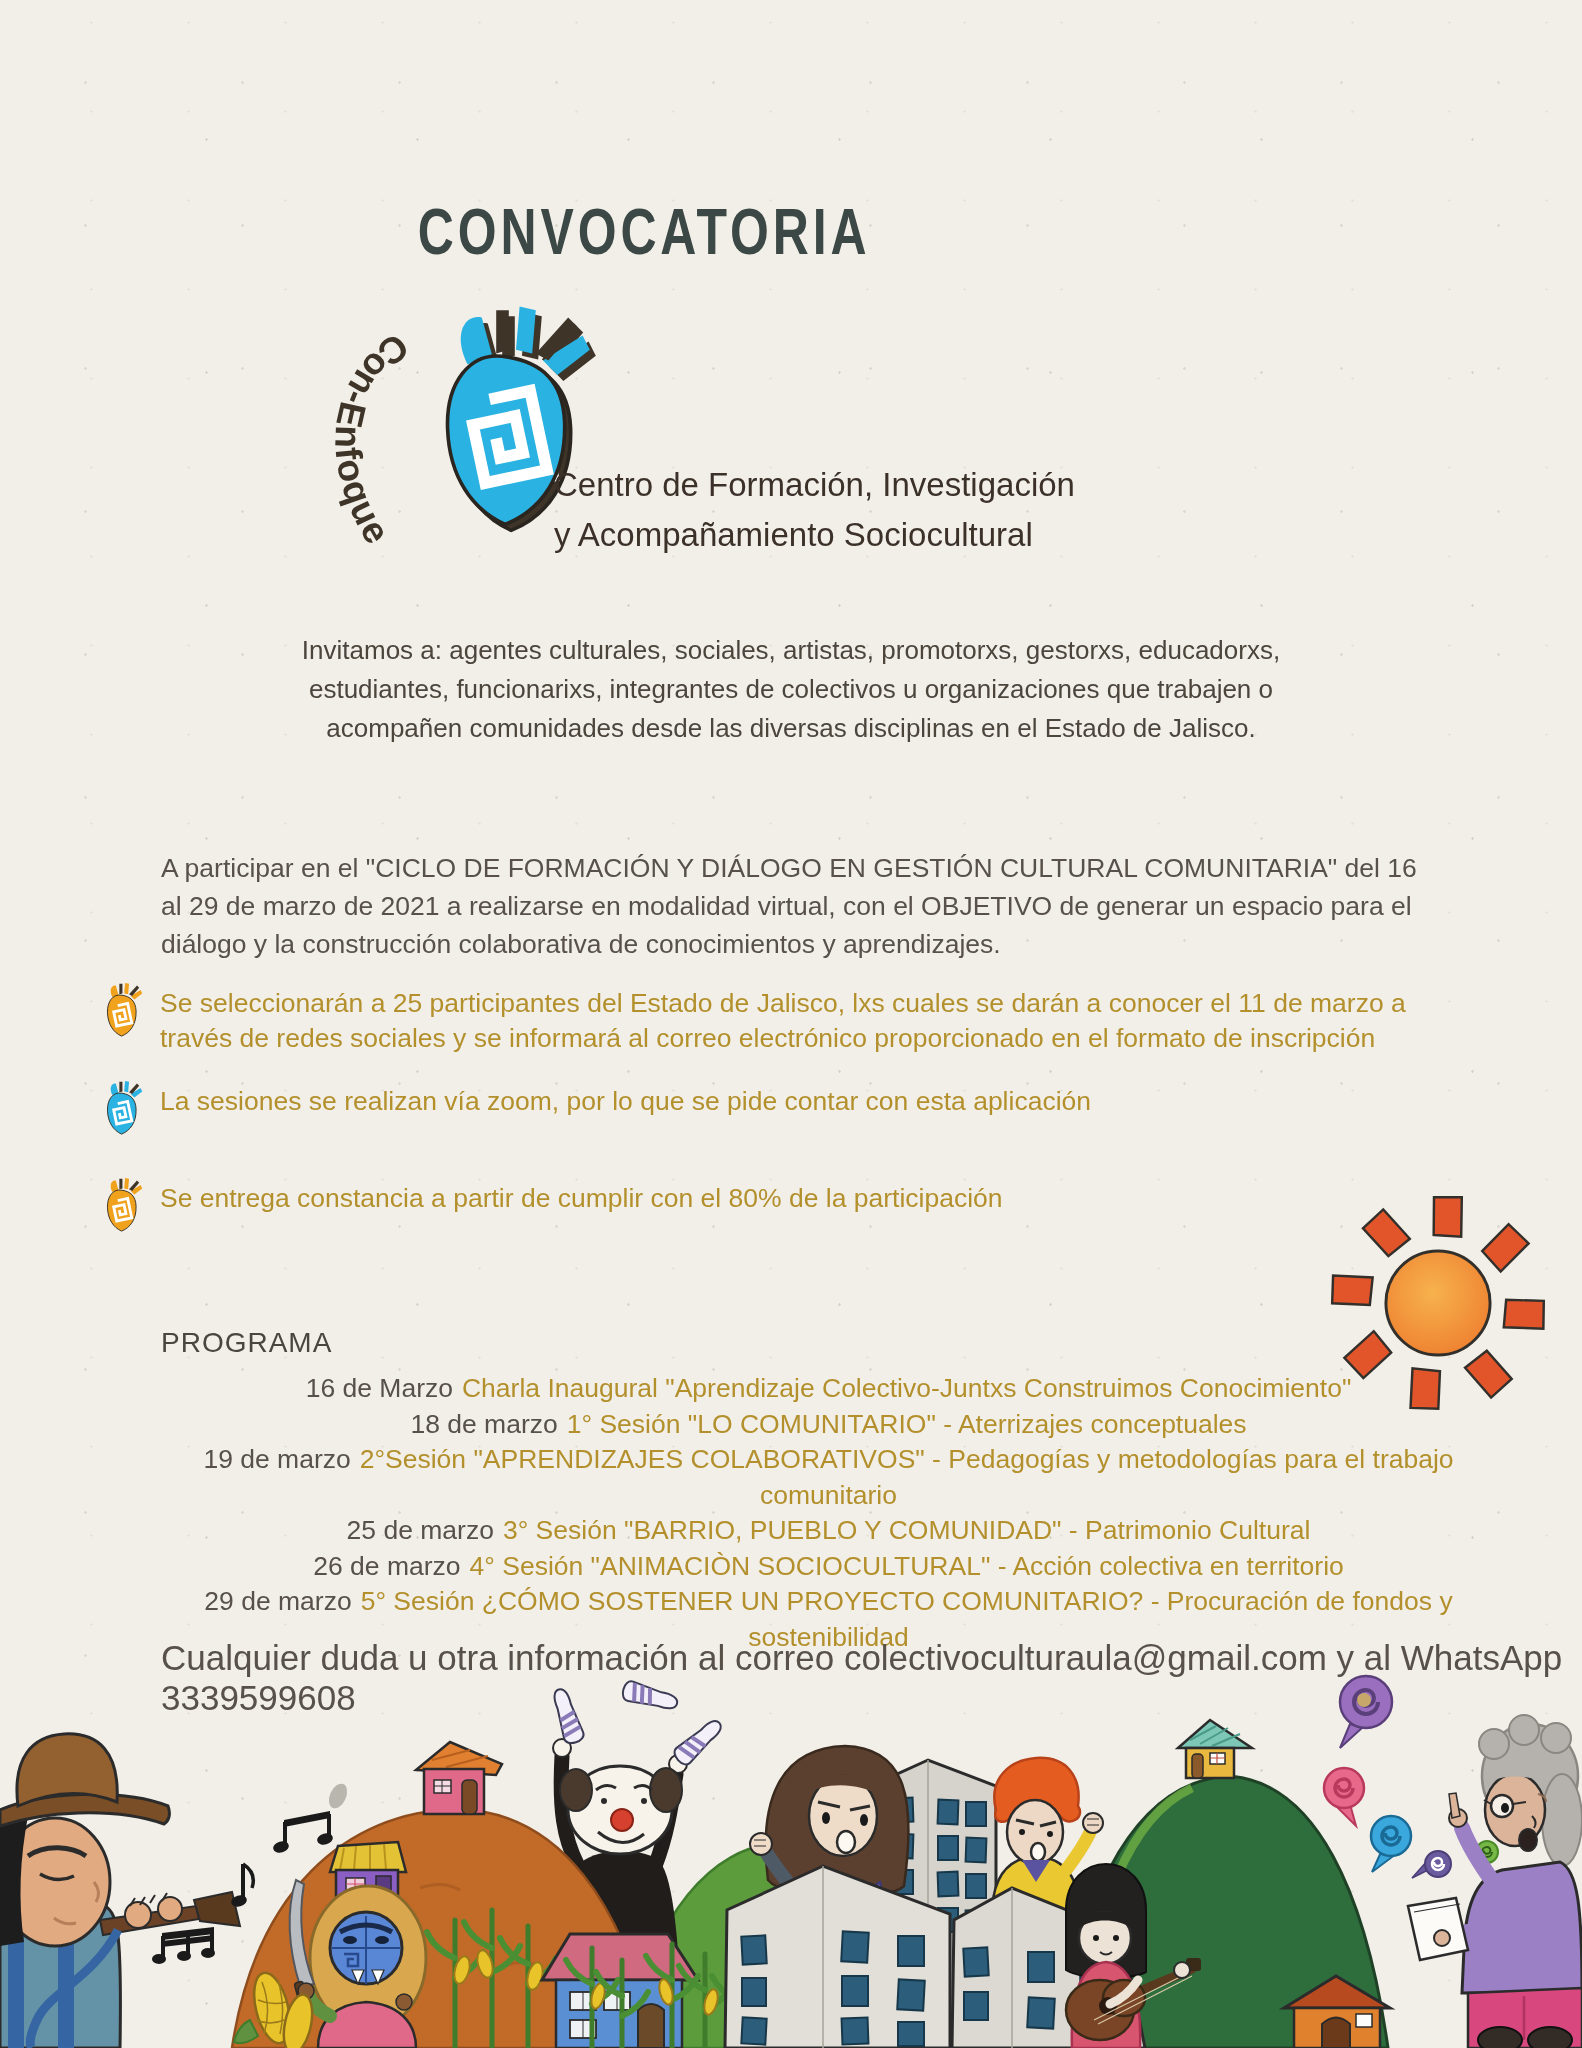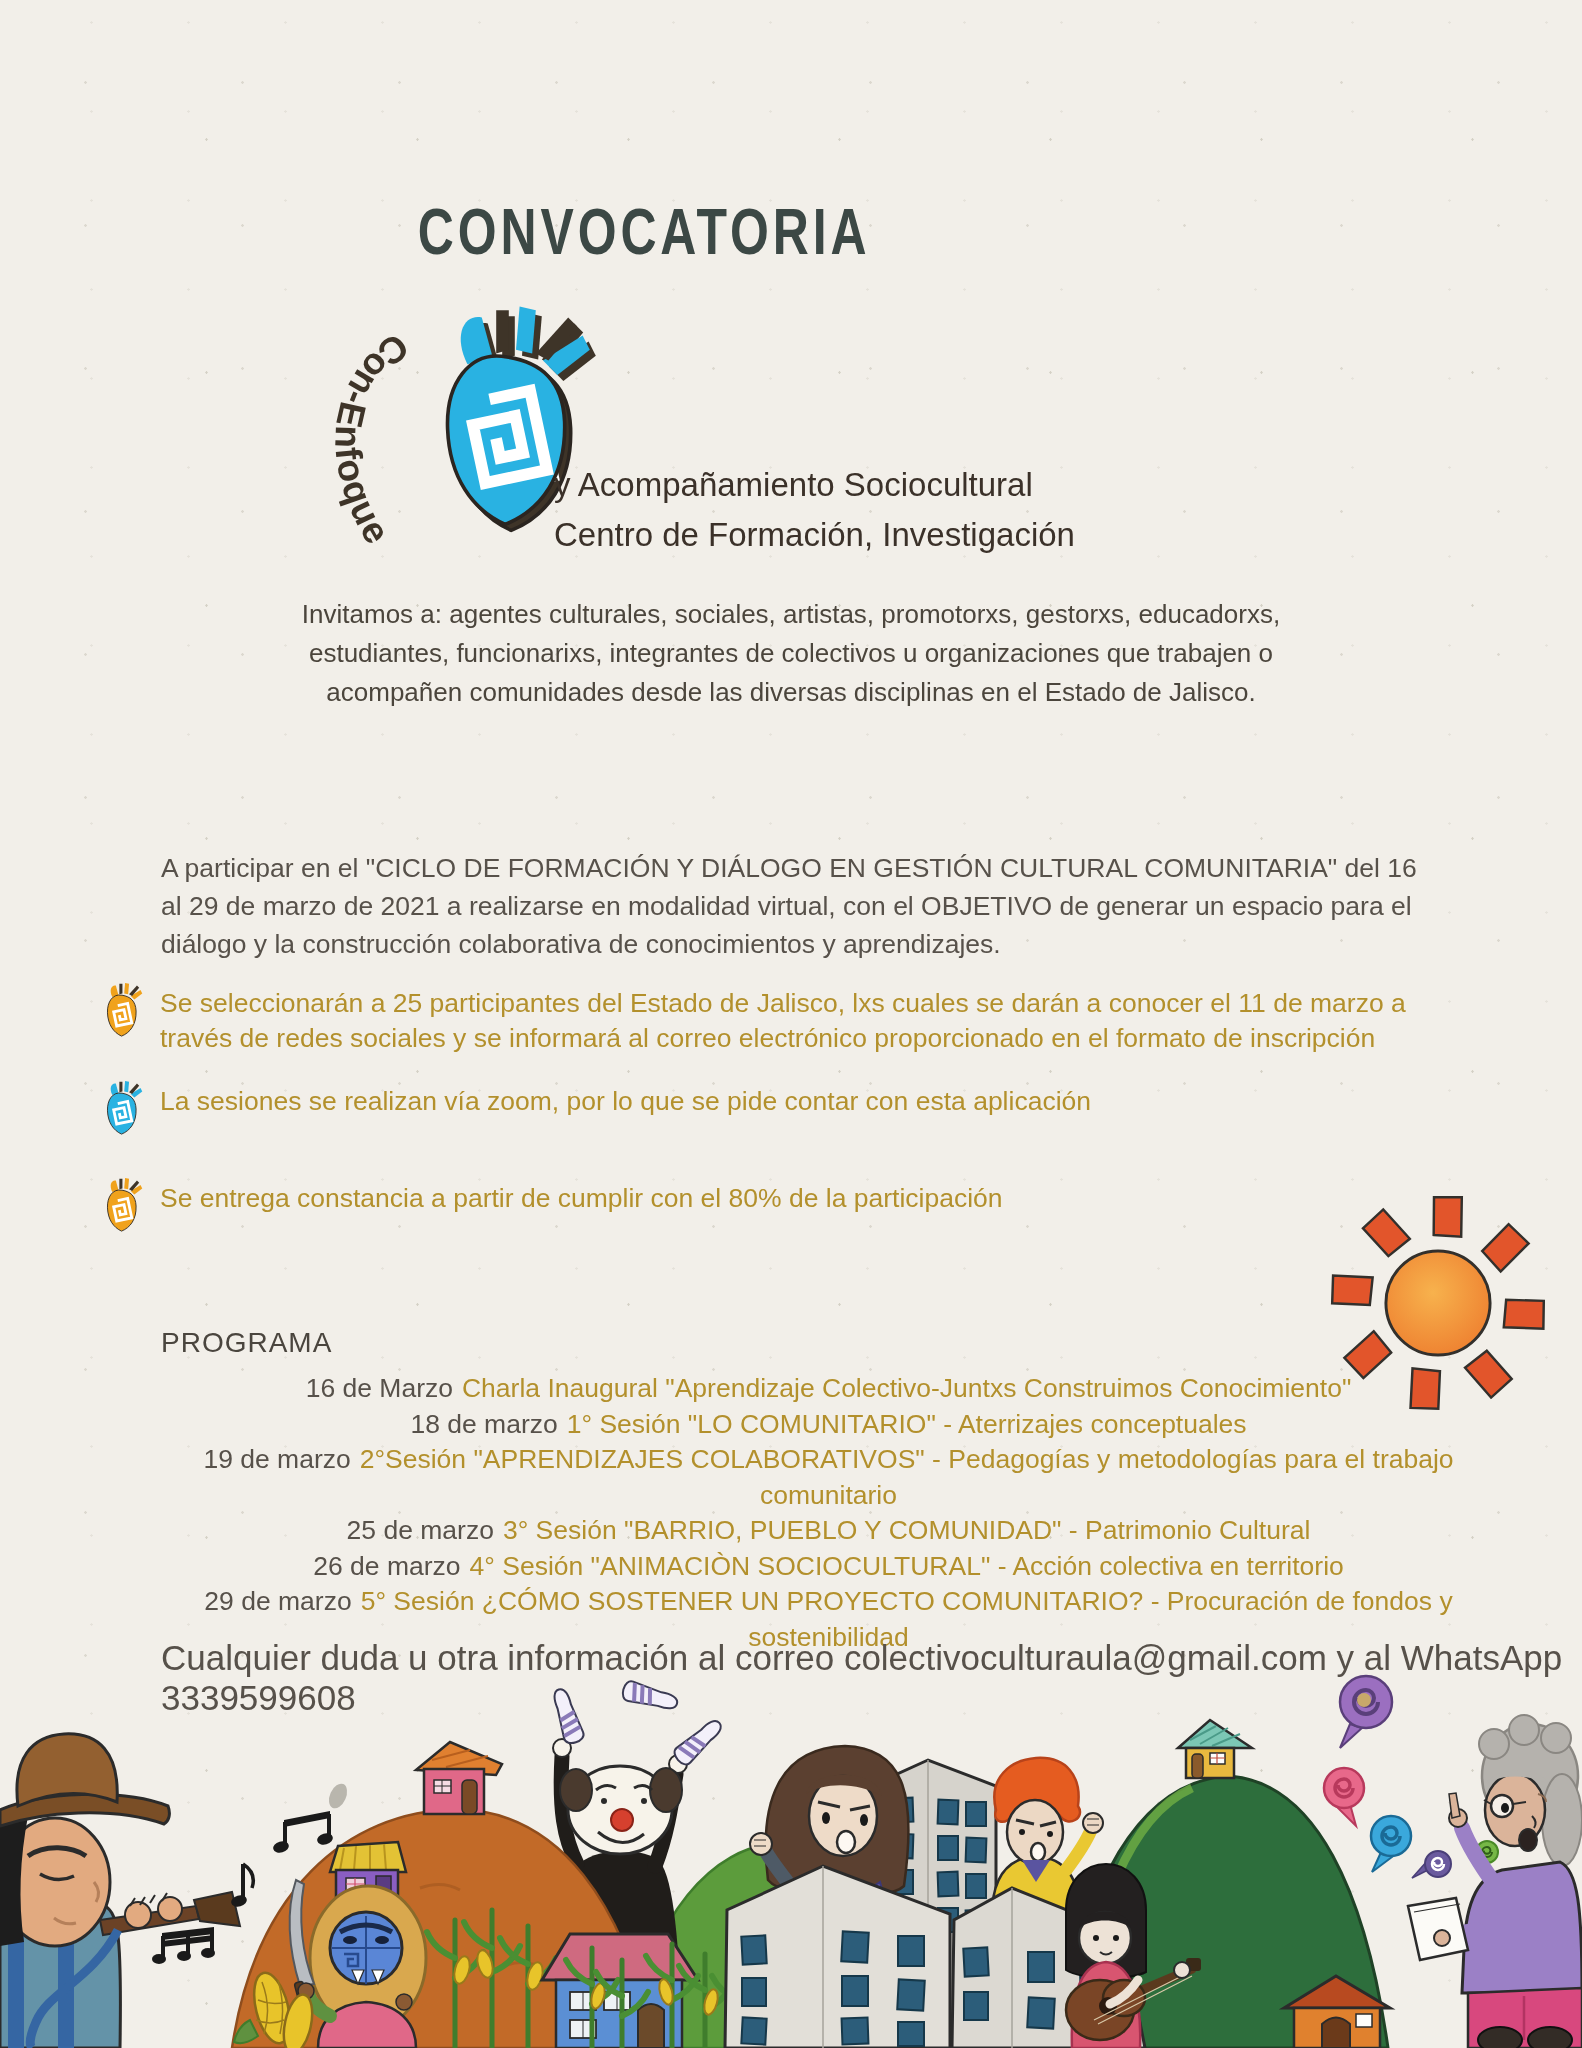--- a/index.html
+++ b/index.html
@@ -12,21 +12,21 @@
       radial-gradient(#d5d1c6 0.9px, transparent 1.4px);
     background-size:157px 143px, 97px 89px, 211px 233px;
     background-position:7px 11px, 43px 67px, 101px 23px;
     font-family:"Liberation Sans", sans-serif;
   }
   .title{position:absolute;top:200px;left:0;width:1288px;text-align:center;
     font-size:64px;font-weight:bold;color:#3c4845;line-height:1;}
   .title span{display:inline-block;transform:scaleX(.78);transform-origin:center;letter-spacing:5px;}
   .logo-svg{position:absolute;left:300px;top:288px;width:340px;height:300px;}
   .org{position:absolute;left:554px;top:460px;font-size:33px;line-height:50px;color:#3b3129;}
-  .intro{position:absolute;left:261px;top:595px;width:1060px;text-align:center;
+  .intro{position:absolute;left:261px;top:631px;width:1060px;text-align:center;
     font-size:26px;line-height:39px;color:#4b453c;}
   .body-par{position:absolute;left:161px;top:849px;width:1280px;
     font-size:26.5px;line-height:38px;color:#57514a;}
   .bullets{position:absolute;inset:0;}
   .bullet{position:absolute;left:100px;width:1330px;display:flex;gap:16px;align-items:flex-start;}
   .bullet:nth-of-type(1){top:986px;}
   .bullet:nth-of-type(2){top:1084px;}
   .bullet:nth-of-type(3){top:1181px;}
   .bullet:nth-of-type(4){top:1249px;}
   .heart-icon{flex:0 0 44px;width:44px;height:55px;margin-top:-4px;}
@@ -74,22 +74,22 @@
     </text>
     <g style="color:#3e3428">
       <use href="#heart-sym" xlink:href="#heart-sym" x="123" y="21" width="180" height="225"></use>
     </g>
     <g style="color:#29b2e2">
       <use href="#heart-sym" xlink:href="#heart-sym" x="117" y="15" width="180" height="225"></use>
     </g>
   </svg>
 
   <div class="org">
+    <div>Centro de Formación, Investigación</div>
     <div>y Acompañamiento Sociocultural</div>
-    <div>Centro de Formación, Investigación</div>
   </div>
 
   <div class="intro">Invitamos a: agentes culturales, sociales, artistas, promotorxs, gestorxs, educadorxs, estudiantes, funcionarixs, integrantes de colectivos u organizaciones  que trabajen o acompañen comunidades desde las diversas disciplinas en el Estado de Jalisco.</div>
   <div class="body-par">A participar en el "CICLO DE FORMACIÓN Y DIÁLOGO EN GESTIÓN CULTURAL COMUNITARIA" del 16 al 29 de marzo de 2021 a realizarse en modalidad virtual, con el OBJETIVO de generar un espacio para el diálogo y la construcción colaborativa de  conocimientos y aprendizajes.</div>
 
   <div class="bullets">
 
 
       <div class="bullet">
         <svg class="heart-icon orange" viewBox="0 0 100 125">

